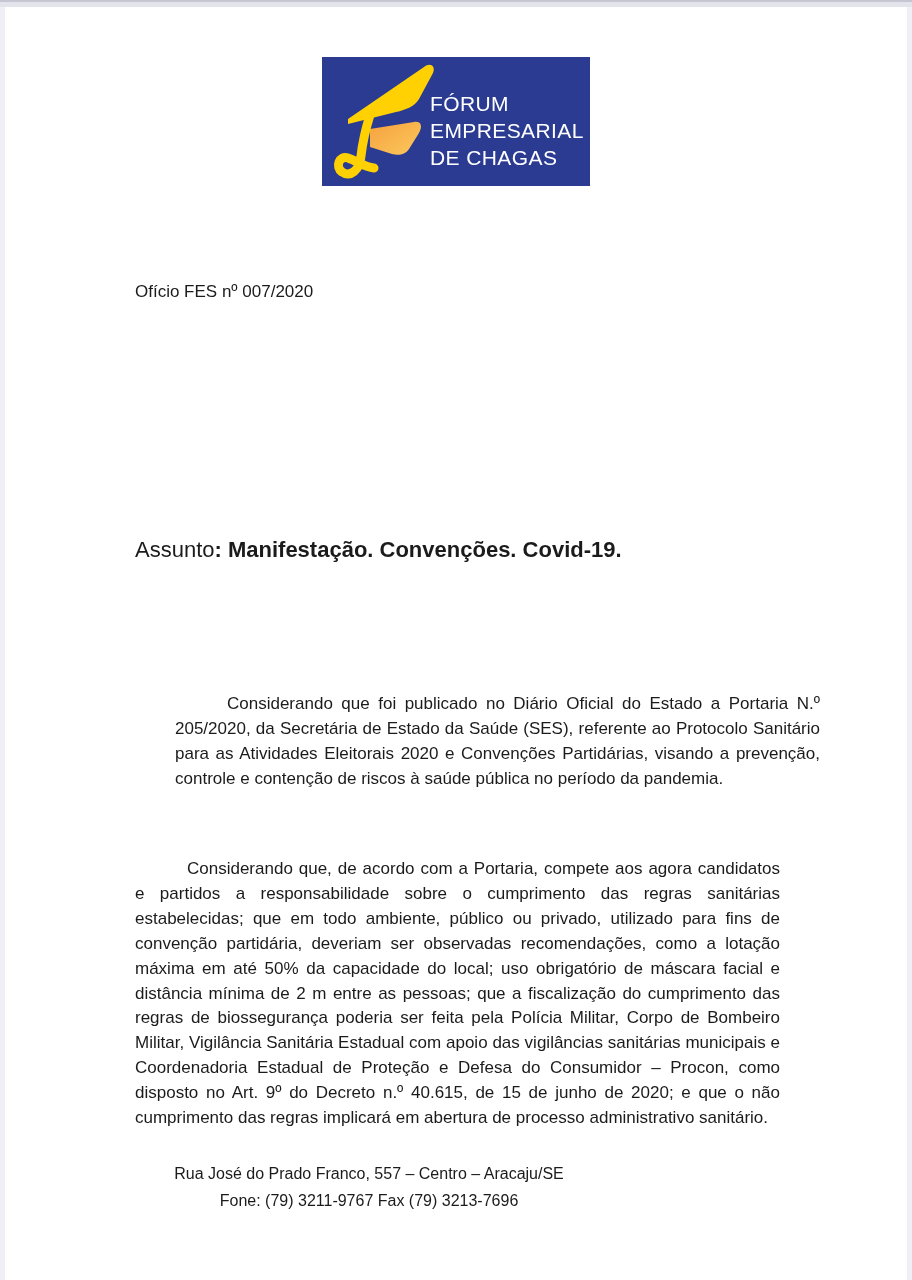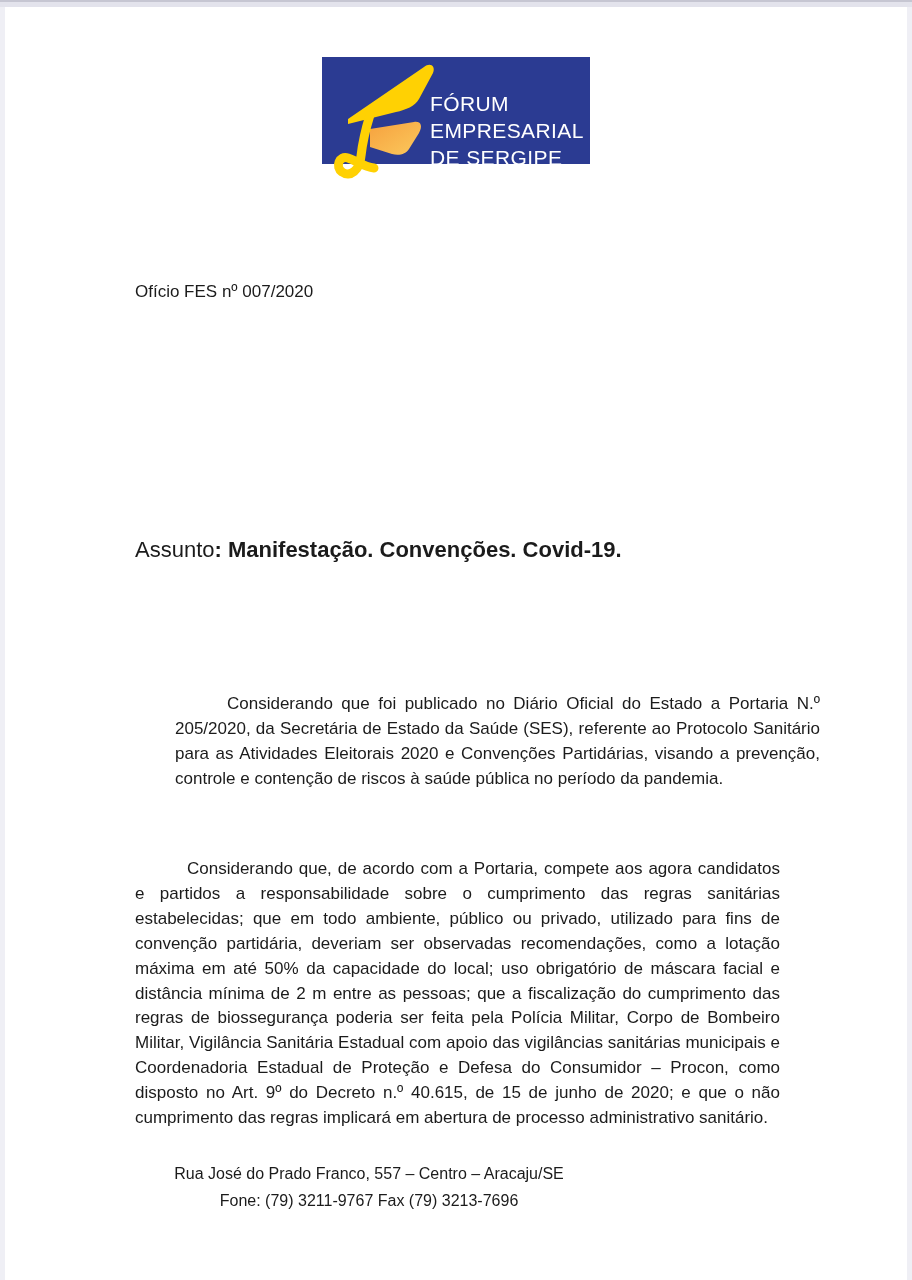--- a/index.html
+++ b/index.html
@@ -16,21 +16,21 @@
     font-family: "Liberation Sans", "DejaVu Sans", sans-serif;
     color: #1b1b1b;
     box-shadow: inset 0 2px 0 #c6c6d2, inset 0 7px 0 #e3e3ec,
                 inset 5px 0 0 #efeff5, inset -5px 0 0 #efeff5;
   }
   .abs { position: absolute; }
 
   
   .logo {
     left: 322px; top: 57px;
-    width: 268px; height: 107px;
+    width: 268px; height: 129px;
     background: #2b3b92;
   }
   .logo-mark {
     position: absolute;
     left: 4px; top: 2px;
     width: 112px; height: 125px;
   }
   .logo-text {
     position: absolute;
     left: 108px; top: 33px;
@@ -83,21 +83,21 @@
 
       <path d="M22,60 L98,8 C104,3 110,7 107,14 L93,40 C89,47 80,51 70,53 L22,65 Z" fill="#ffd103"></path>
 
       <path d="M44,70 L88,63 C95,62 97,67 93,74 L83,90 C80,95 73,97 66,95 L44,88 Z" fill="url(#orangeGrad)"></path>
 
       <path d="M44,56 C39,72 36,88 35,97 C34,111 24,119 16,113 C9,108 13,96 22,99 C31,102 38,108 48,109" fill="none" stroke="#ffd103" stroke-width="9" stroke-linecap="round"></path>
     </svg>
     <div class="logo-text">
       <div>FÓRUM</div>
       <div>EMPRESARIAL</div>
-      <div>DE SERGIPE</div>
+      <div>DE CHAGAS</div>
     </div>
   </div>
 
   <div class="abs ref">Ofício FES nº 007/2020</div>
 
 
 
   <div class="abs subject">
     <span>Assunto</span><span class="bold">: Manifestação. Convenções. Covid-19.</span>
   </div>

